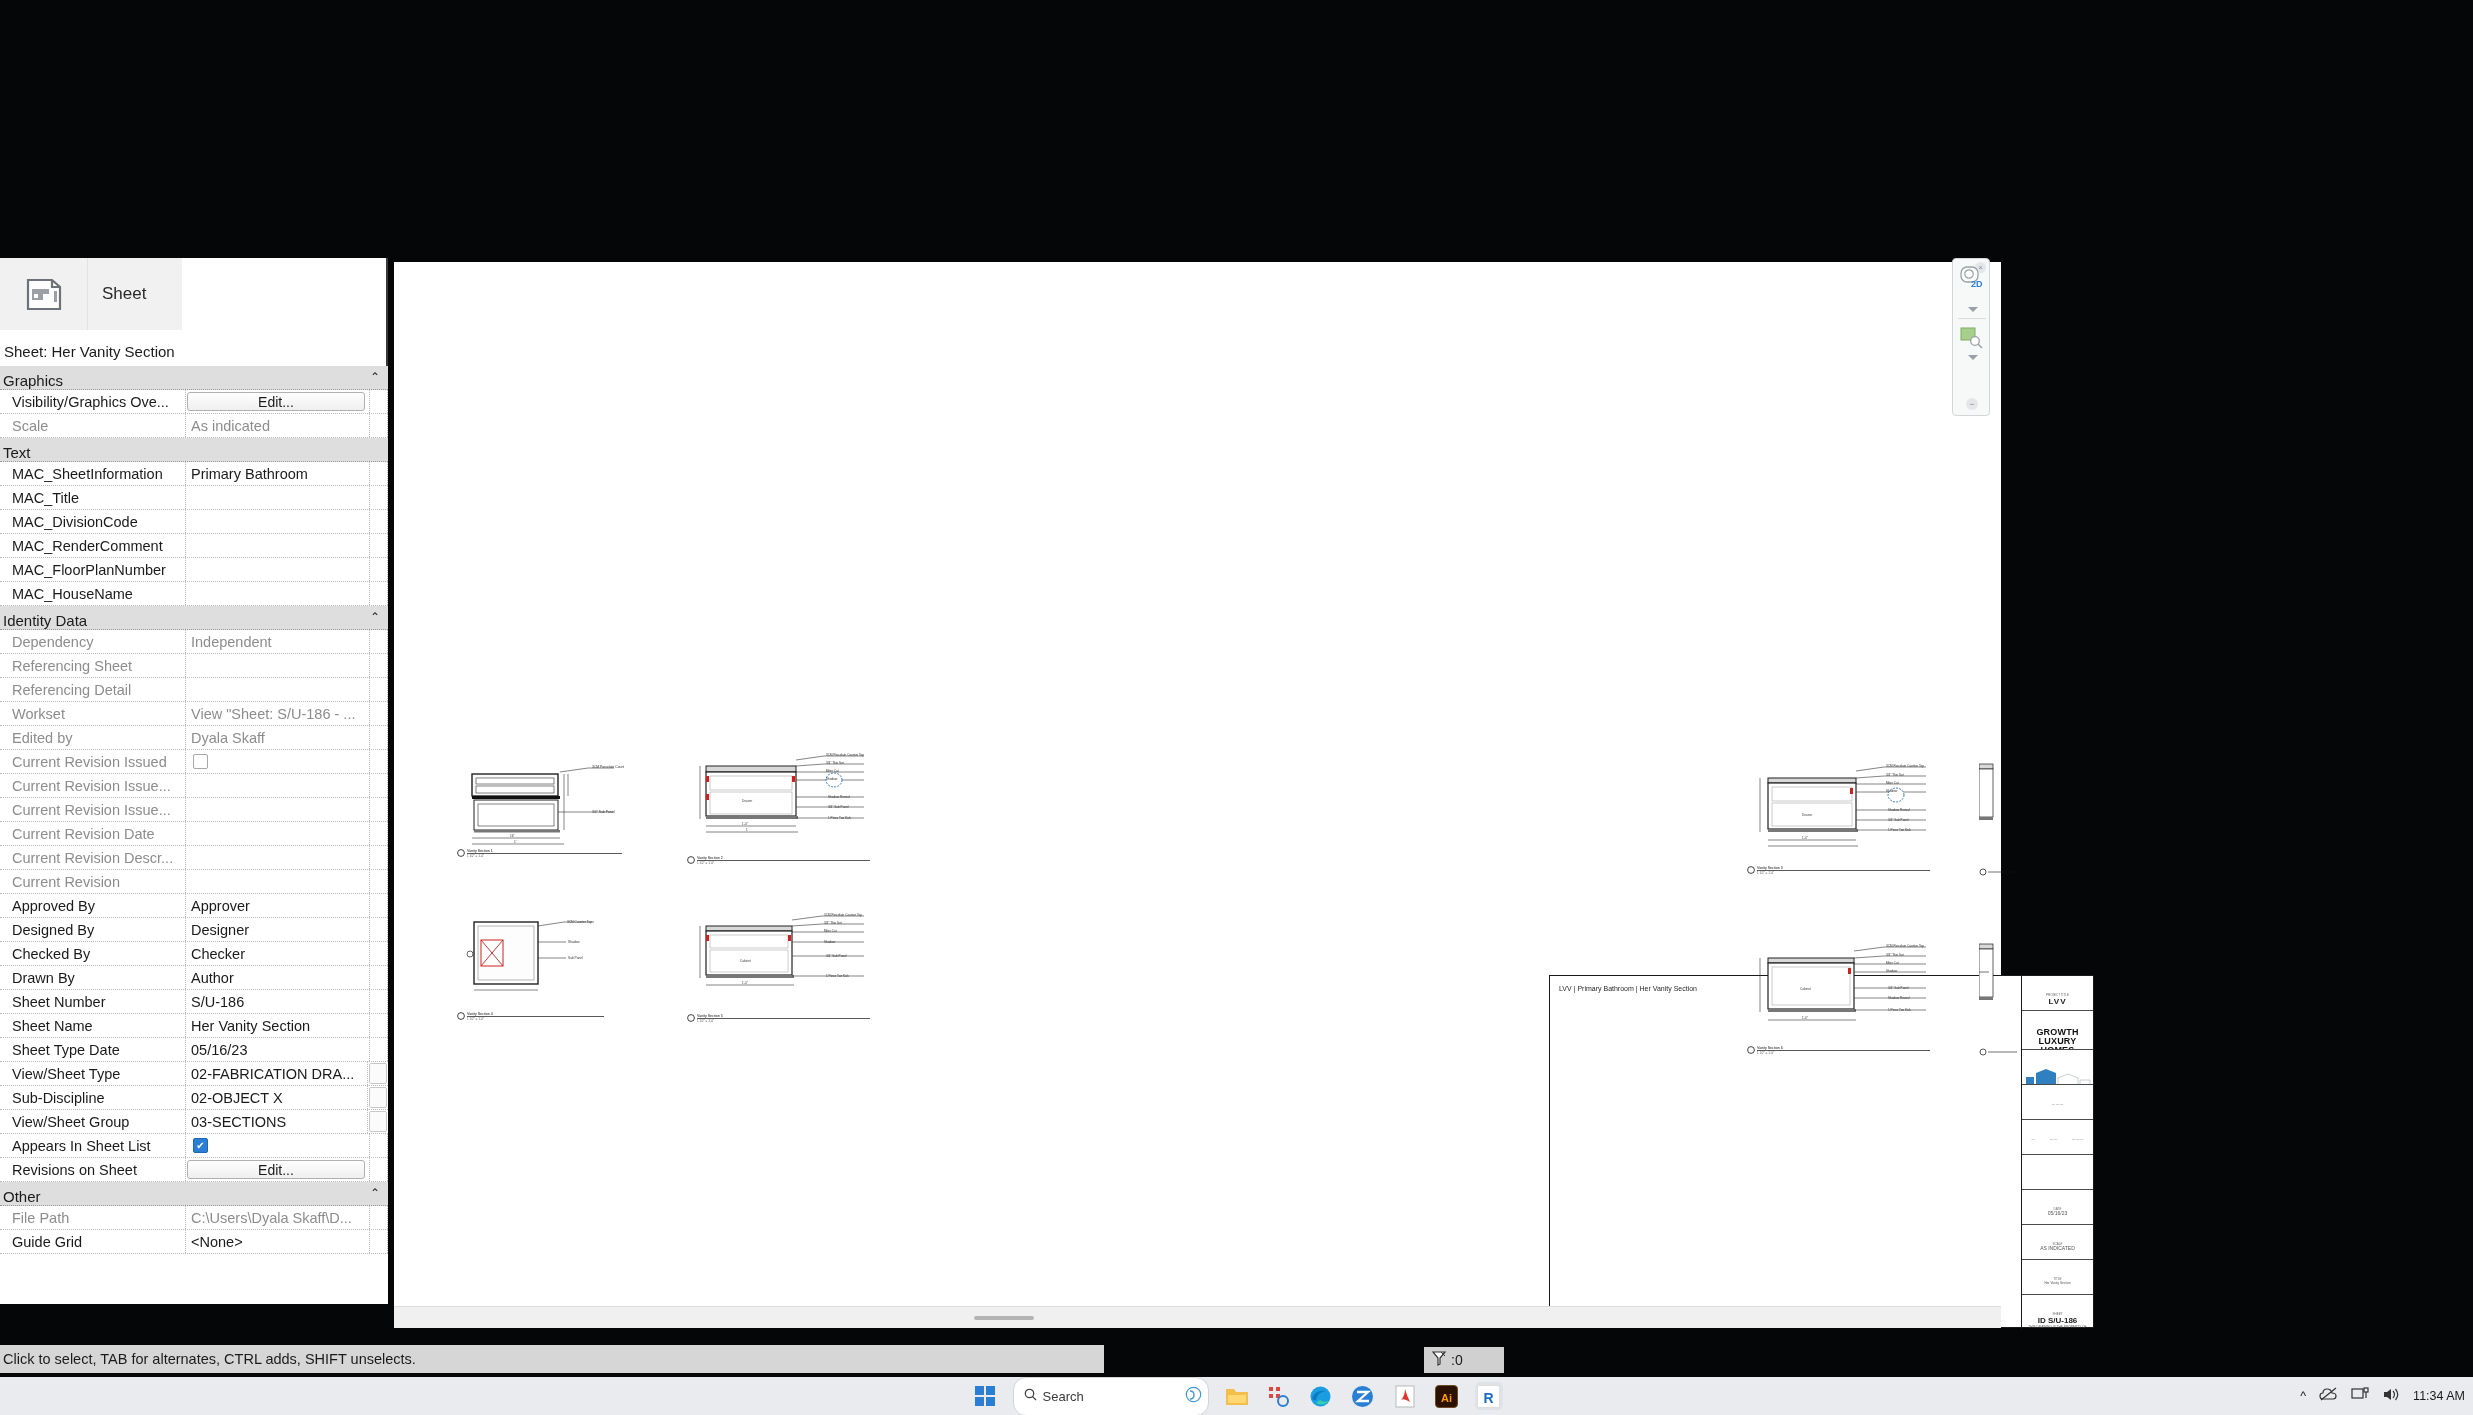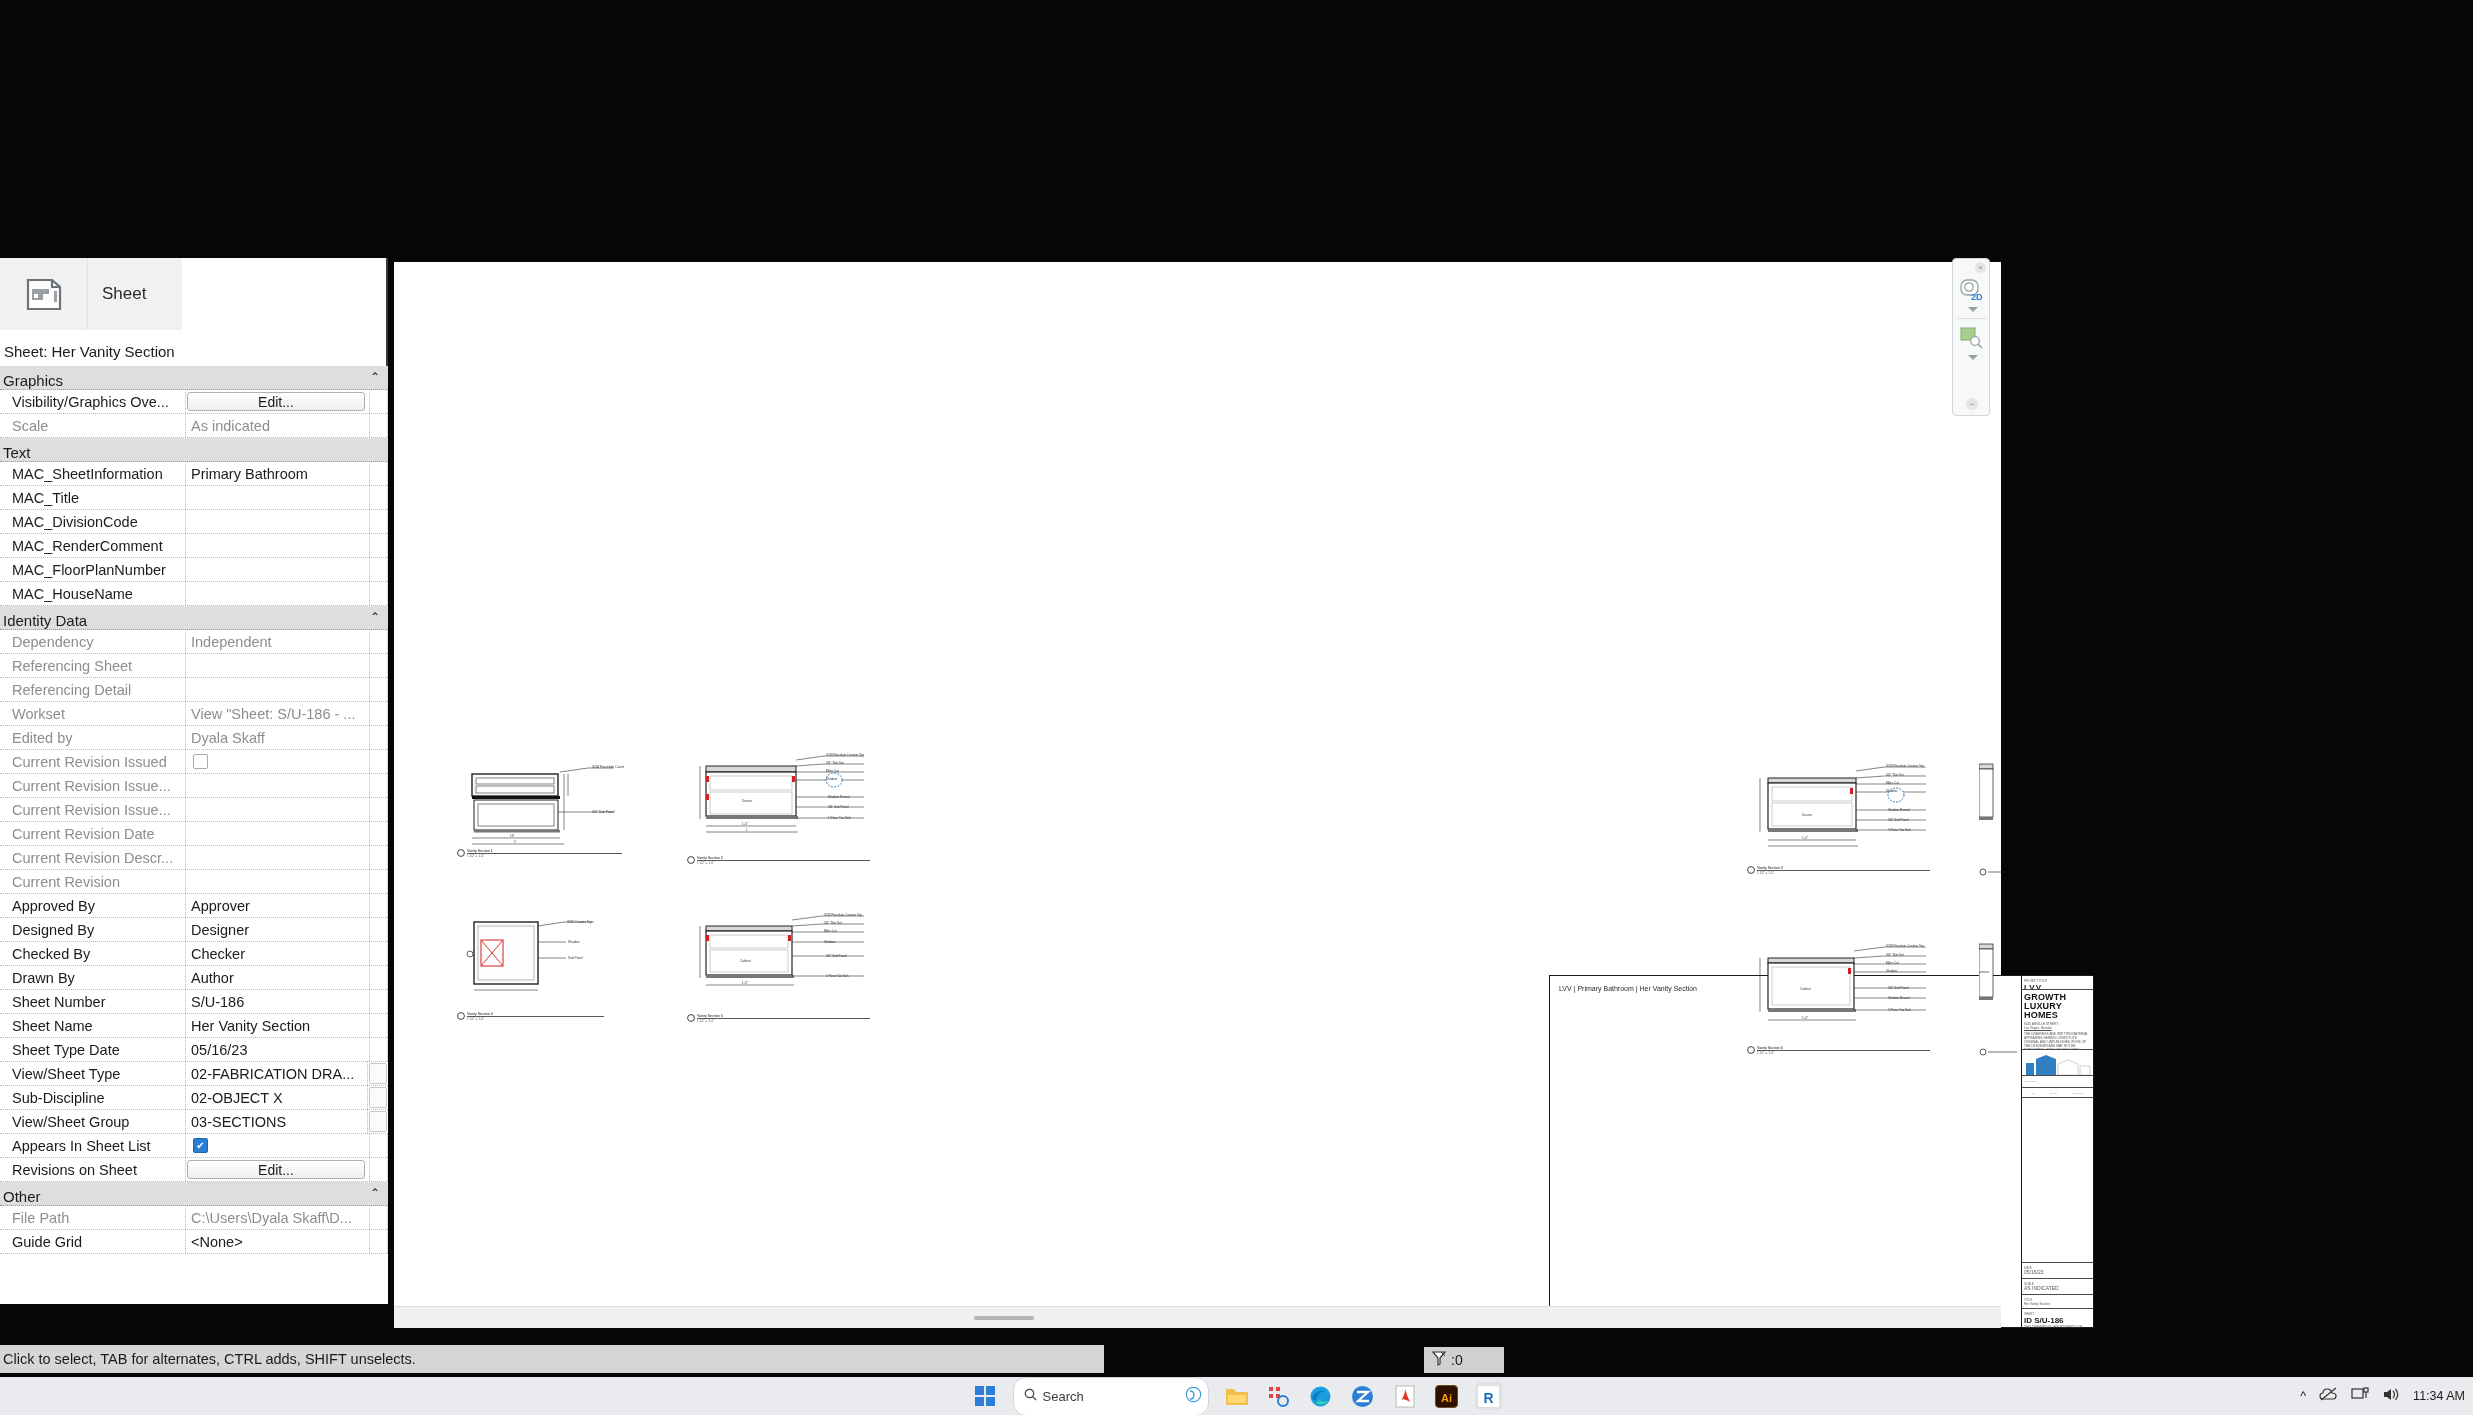--- a/index.html
+++ b/index.html
@@ -40,21 +40,21 @@
     border: 1px solid #d3d6d8;
     border-radius: 4px;
   }
   #nav-bar .nav-close {
     position: absolute; right: 3px; top: 3px;
     width: 11px; height: 11px; border-radius: 50%;
     background: #e4e6e8; color: #8a8f93; font-size: 8px;
     line-height: 11px; text-align: center;
   }
   #nav-bar .nav-wheel {
-    position: absolute; left: 6px; top: 18px; width: 26px; height: 26px;
+    position: absolute; left: 6px; top: 5px; width: 26px; height: 26px;
   }
   #nav-bar .nav-chev1 {
     position: absolute; left: 15px; top: 48px;
     width: 0; height: 0; border-left: 5px solid transparent;
     border-right: 5px solid transparent; border-top: 5px solid #9aa0a5;
   }
   #nav-bar .nav-sep {
     position: absolute; left: 5px; top: 59px; width: 28px; height: 1px; background: #d9dcde;
   }
   #nav-bar .nav-zoom {
@@ -241,22 +241,22 @@
   }
   #titleblock {
     position: absolute; right: 0; top: 0;
     width: 72px; height: 353px;
     border-left: 1px solid #1a1a1a;
     display: flex; flex-direction: column;
     font-size: 4px; color: #222;
   }
   .tb-cell {
     border-bottom: 1px solid #4a4a4a;
-    padding: 3px 2px;
-    text-align: left;
+    padding: 17px 2px;
+    text-align: center;
     overflow: hidden;
   }
   .tb-cap { font-size: 3px; color: #666; }
   .tb-brand {
     font-size: 9px; font-weight: bold; line-height: 9px;
     letter-spacing: .2px; color: #111;
   }
   .tb-lvv { font-size: 8px; font-weight: bold; letter-spacing: 1px; }
   .tb-logo { height: 26px; background: #fff; position: relative; }
   .tb-blank { flex: 1; }

